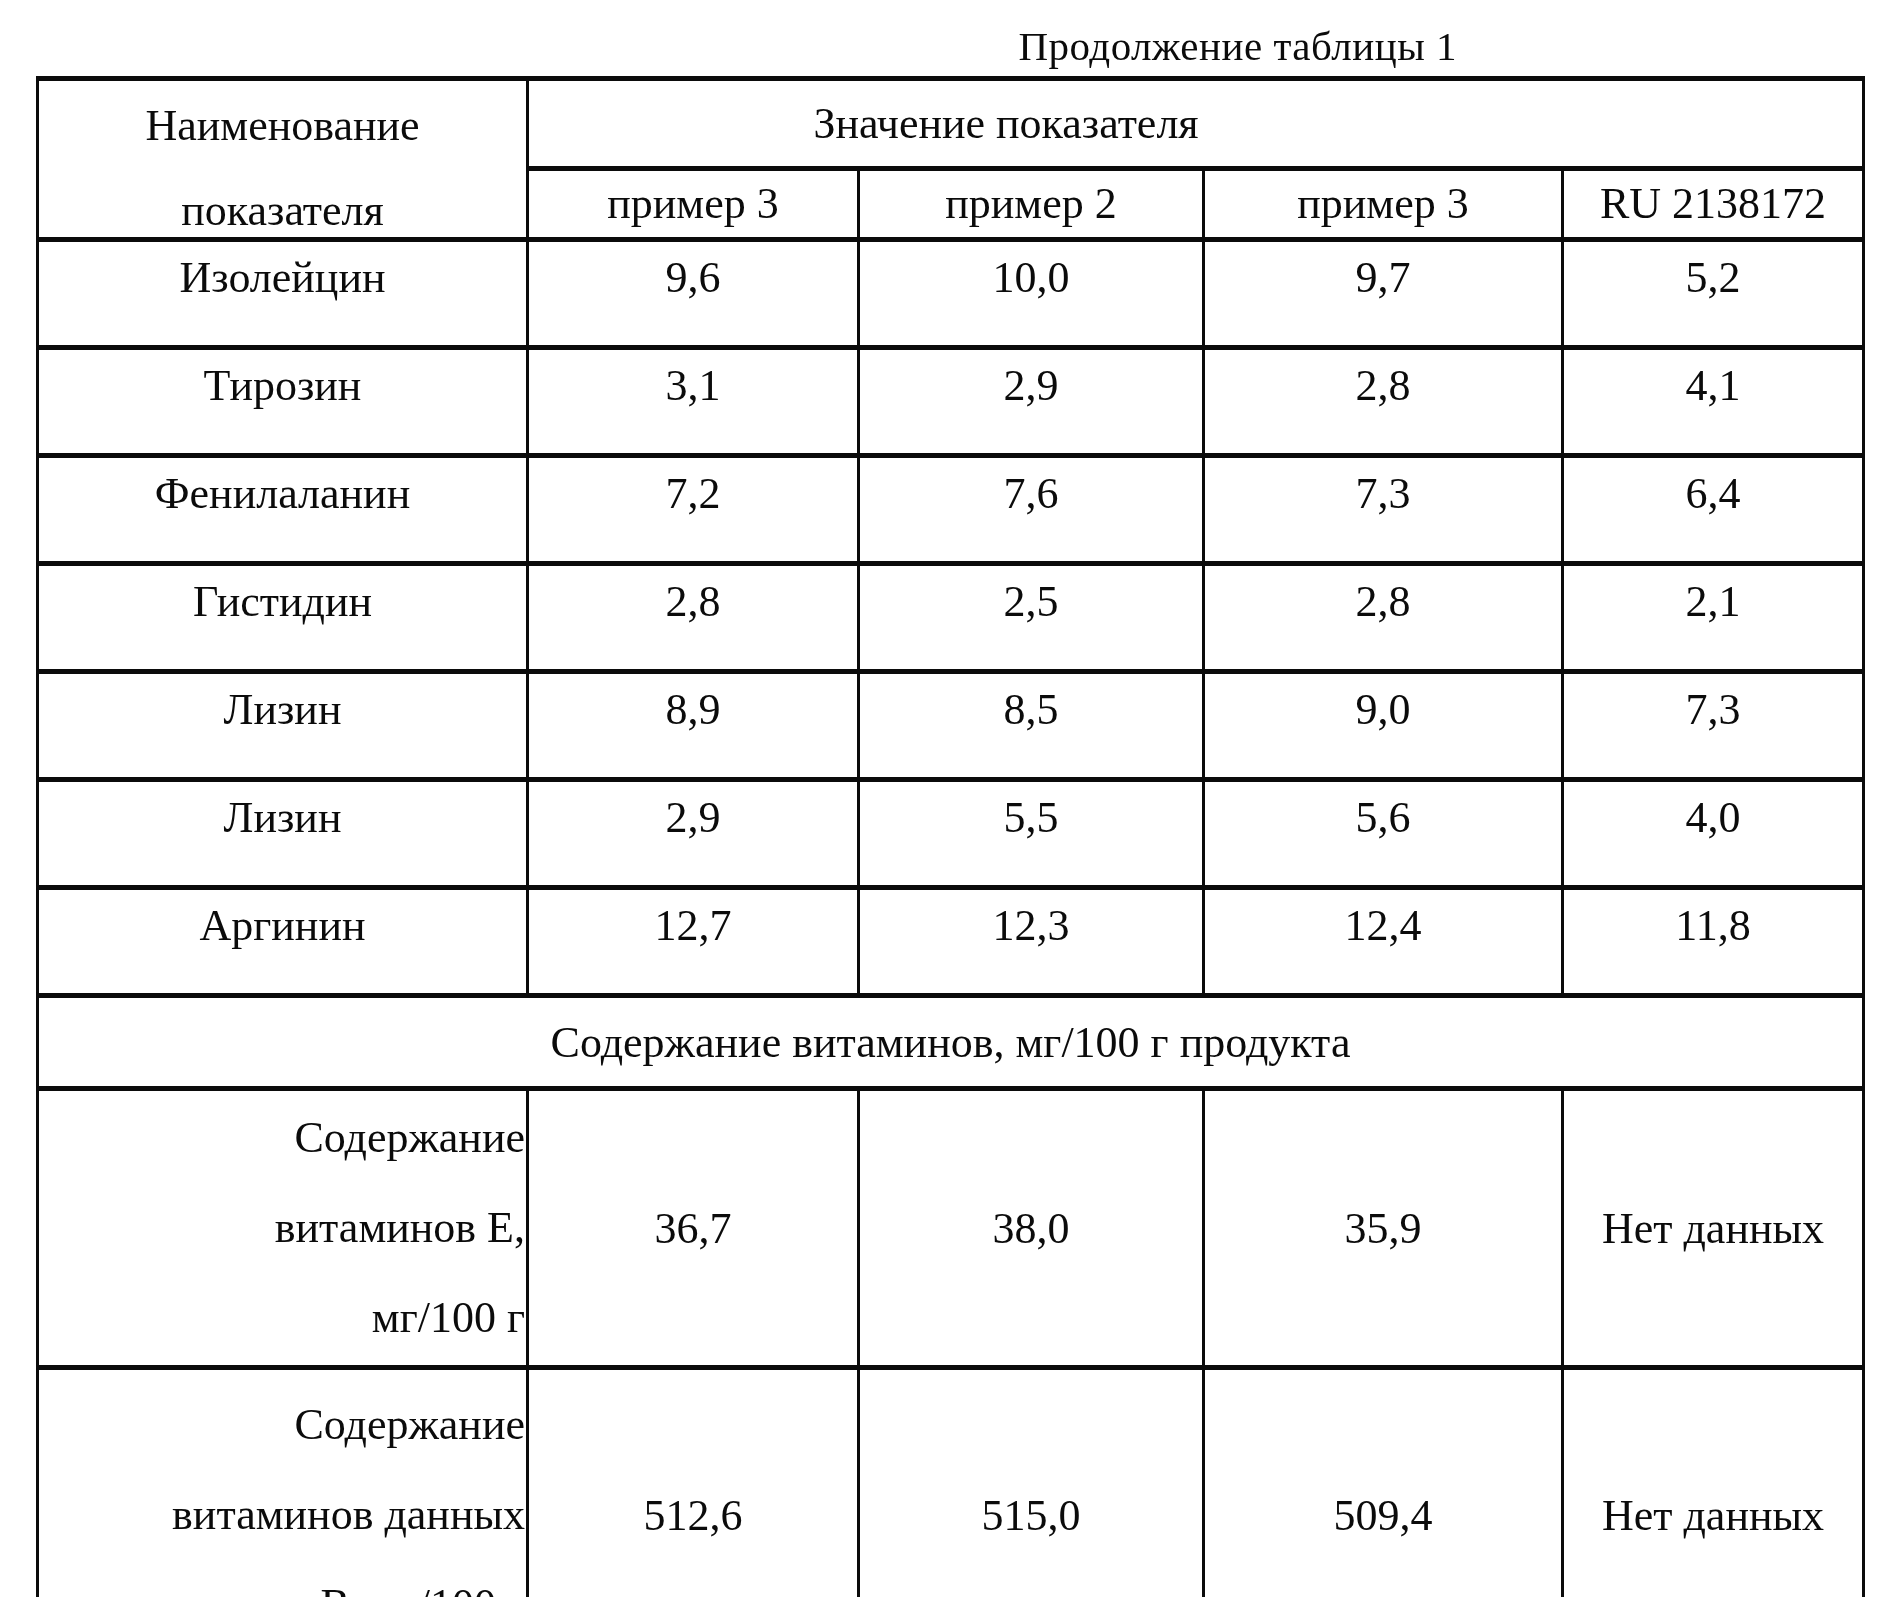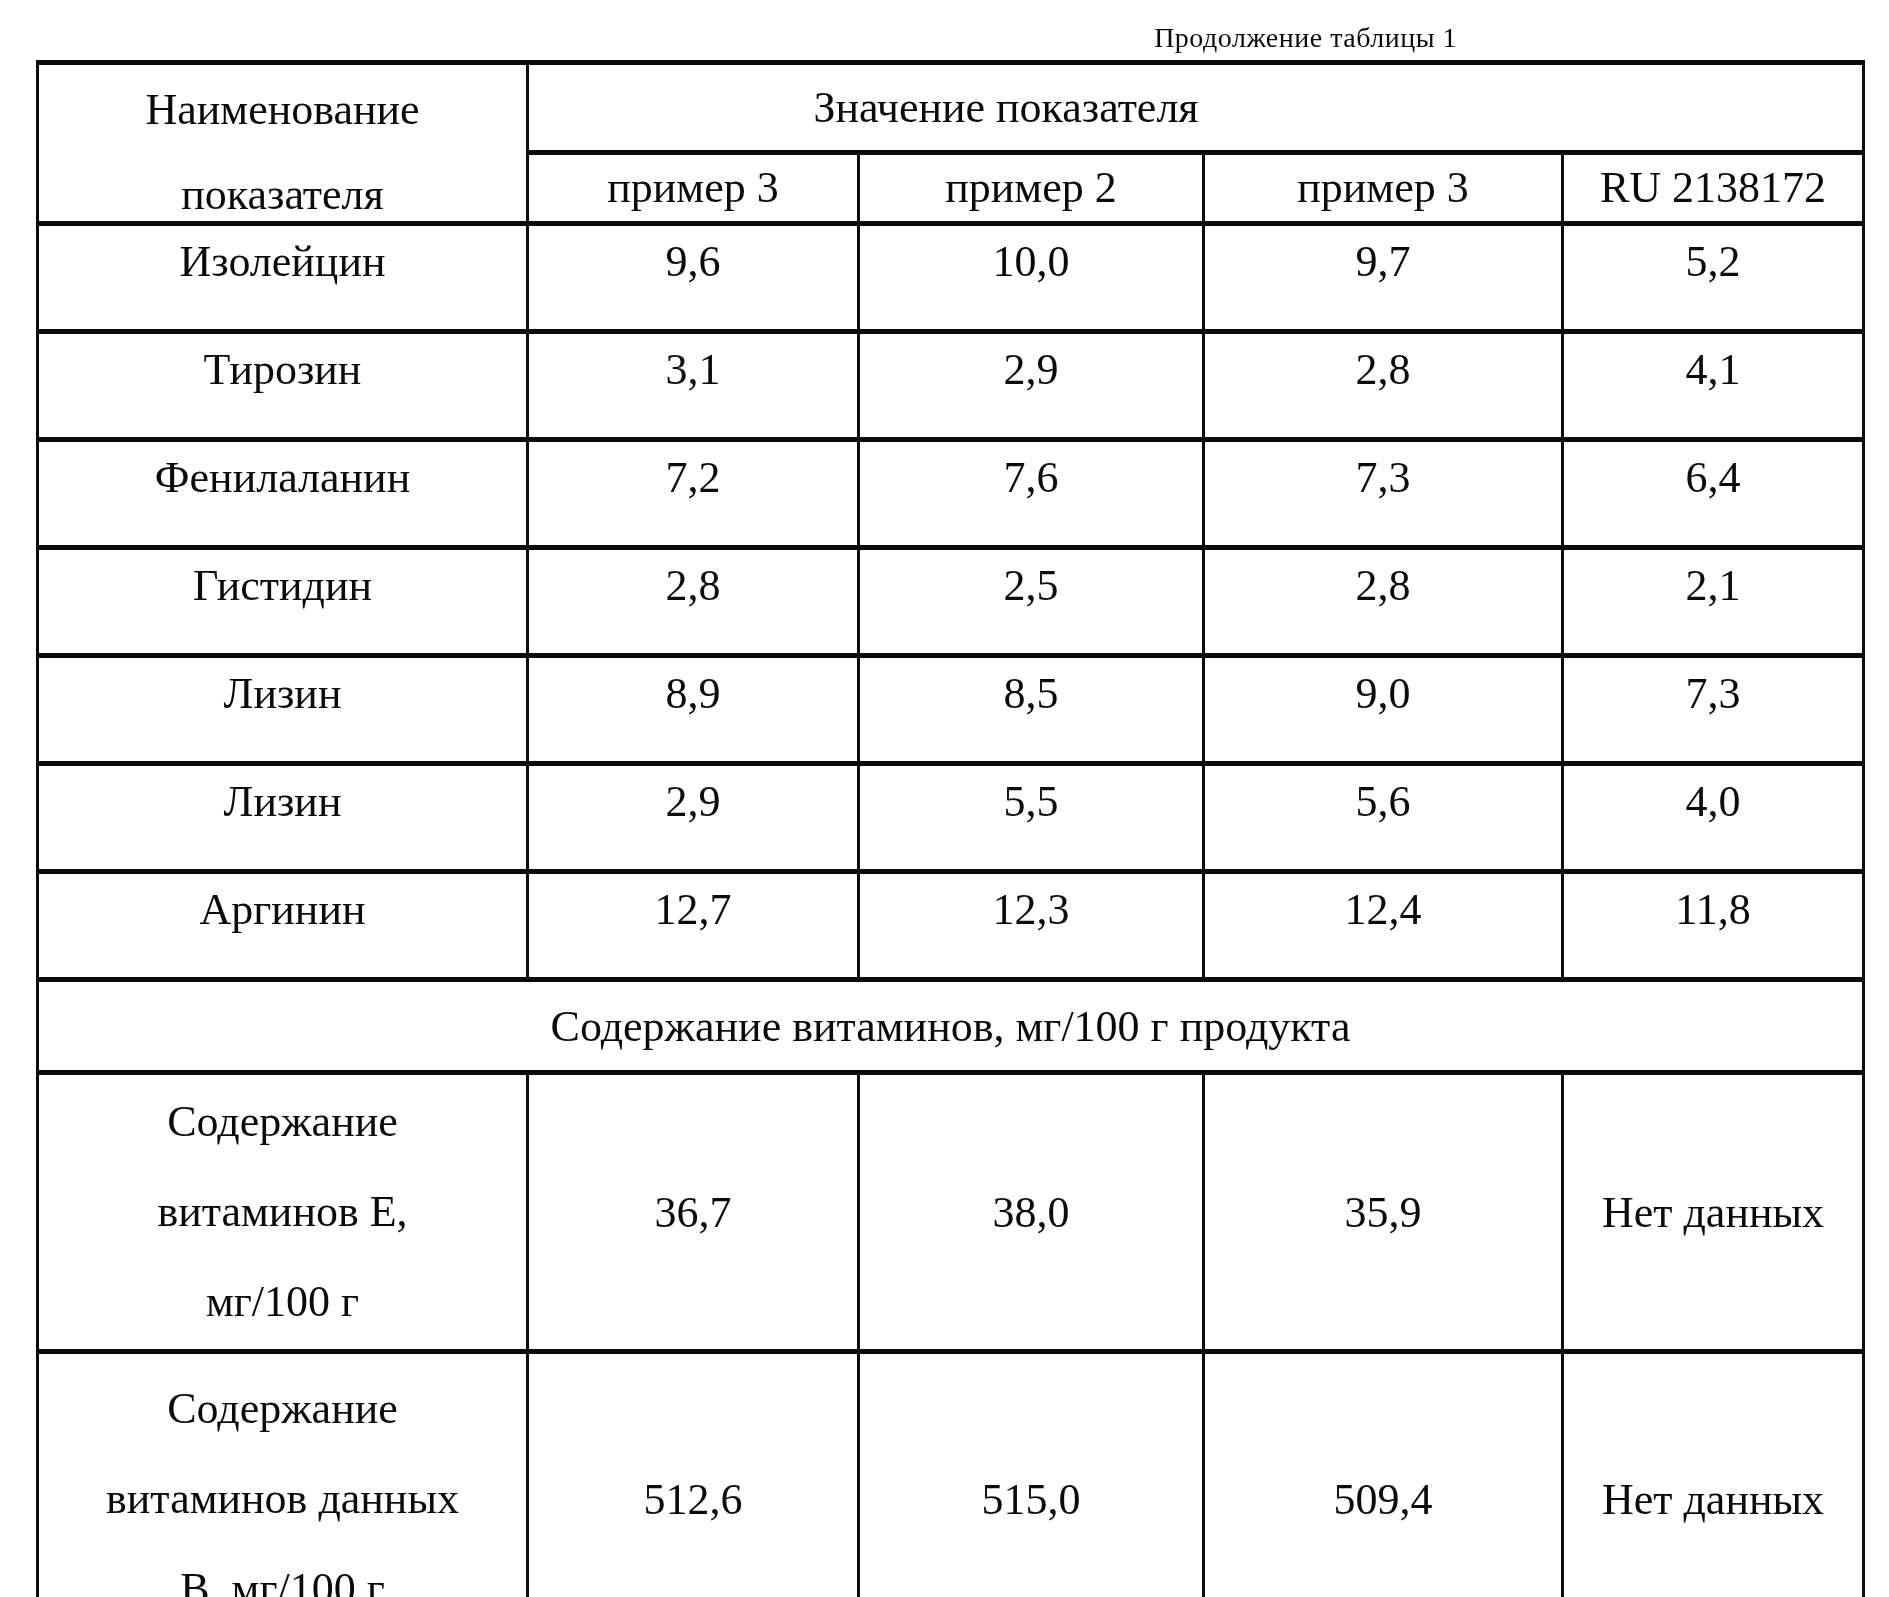--- a/index.html
+++ b/index.html
@@ -9,21 +9,21 @@
     height: 1597px;
     background: #ffffff;
     color: #0b0b0b;
     font-family: "Liberation Serif", "DejaVu Serif", serif;
     overflow: hidden;
   }
   .caption {
     padding-top: 22px;
     padding-right: 432px;
     text-align: right;
-    font-size: 28px;
+    font-size: 41px;
     letter-spacing: 0.5px;
     white-space: nowrap;
   }
   table.main {
     border-collapse: collapse;
     table-layout: fixed;
     width: 1826px;
     margin-left: 36px;
     margin-top: 6px;
   }
@@ -57,21 +57,21 @@
   td.italic { }
   
   tr.section td {
     height: 86px;
     vertical-align: middle;
   }
   
   tr.vitamin td { vertical-align: middle; }
   tr.vitamin.v1 td { height: 272px; }
   tr.vitamin.v2 td { height: 288px; }
-  td.vname div { line-height: 90px; }
+  td.vname div { line-height: 90px; text-align: right; }
 </style>
 </head>
 <body>
 
 <div class="page">
 
   <div class="caption">Продолжение таблицы 1</div>
 
   <table class="main">
     <colgroup>

